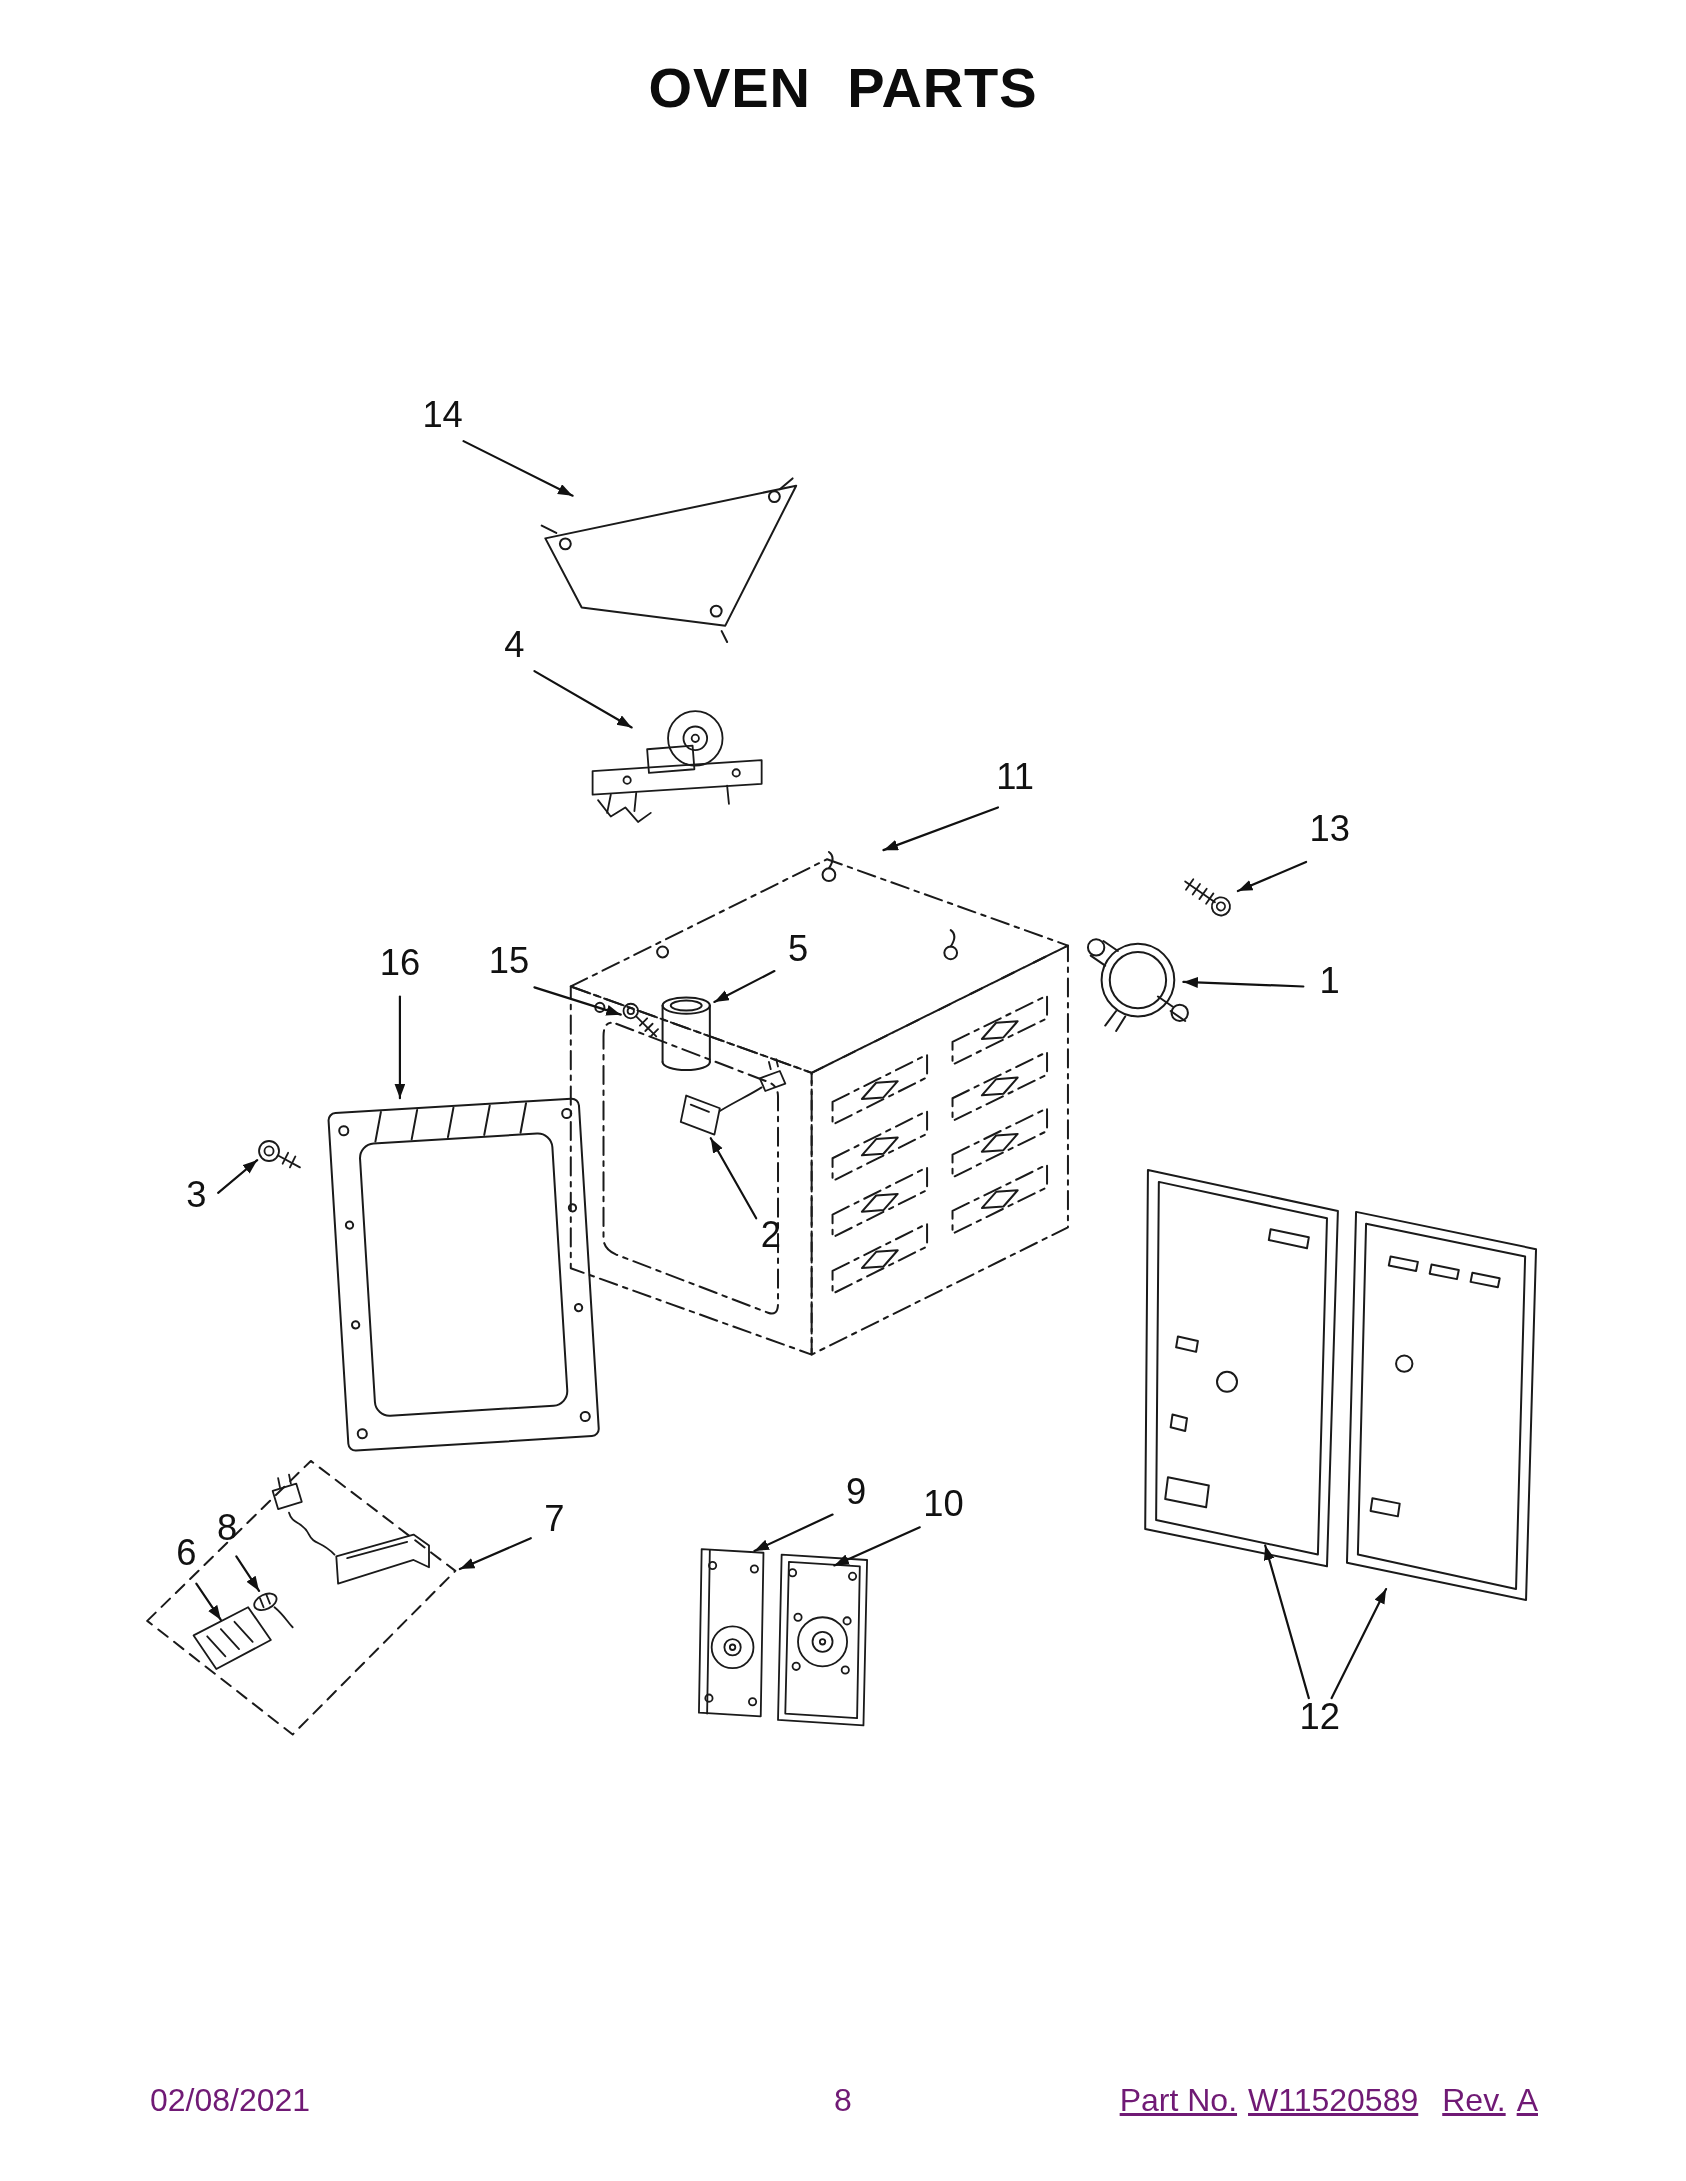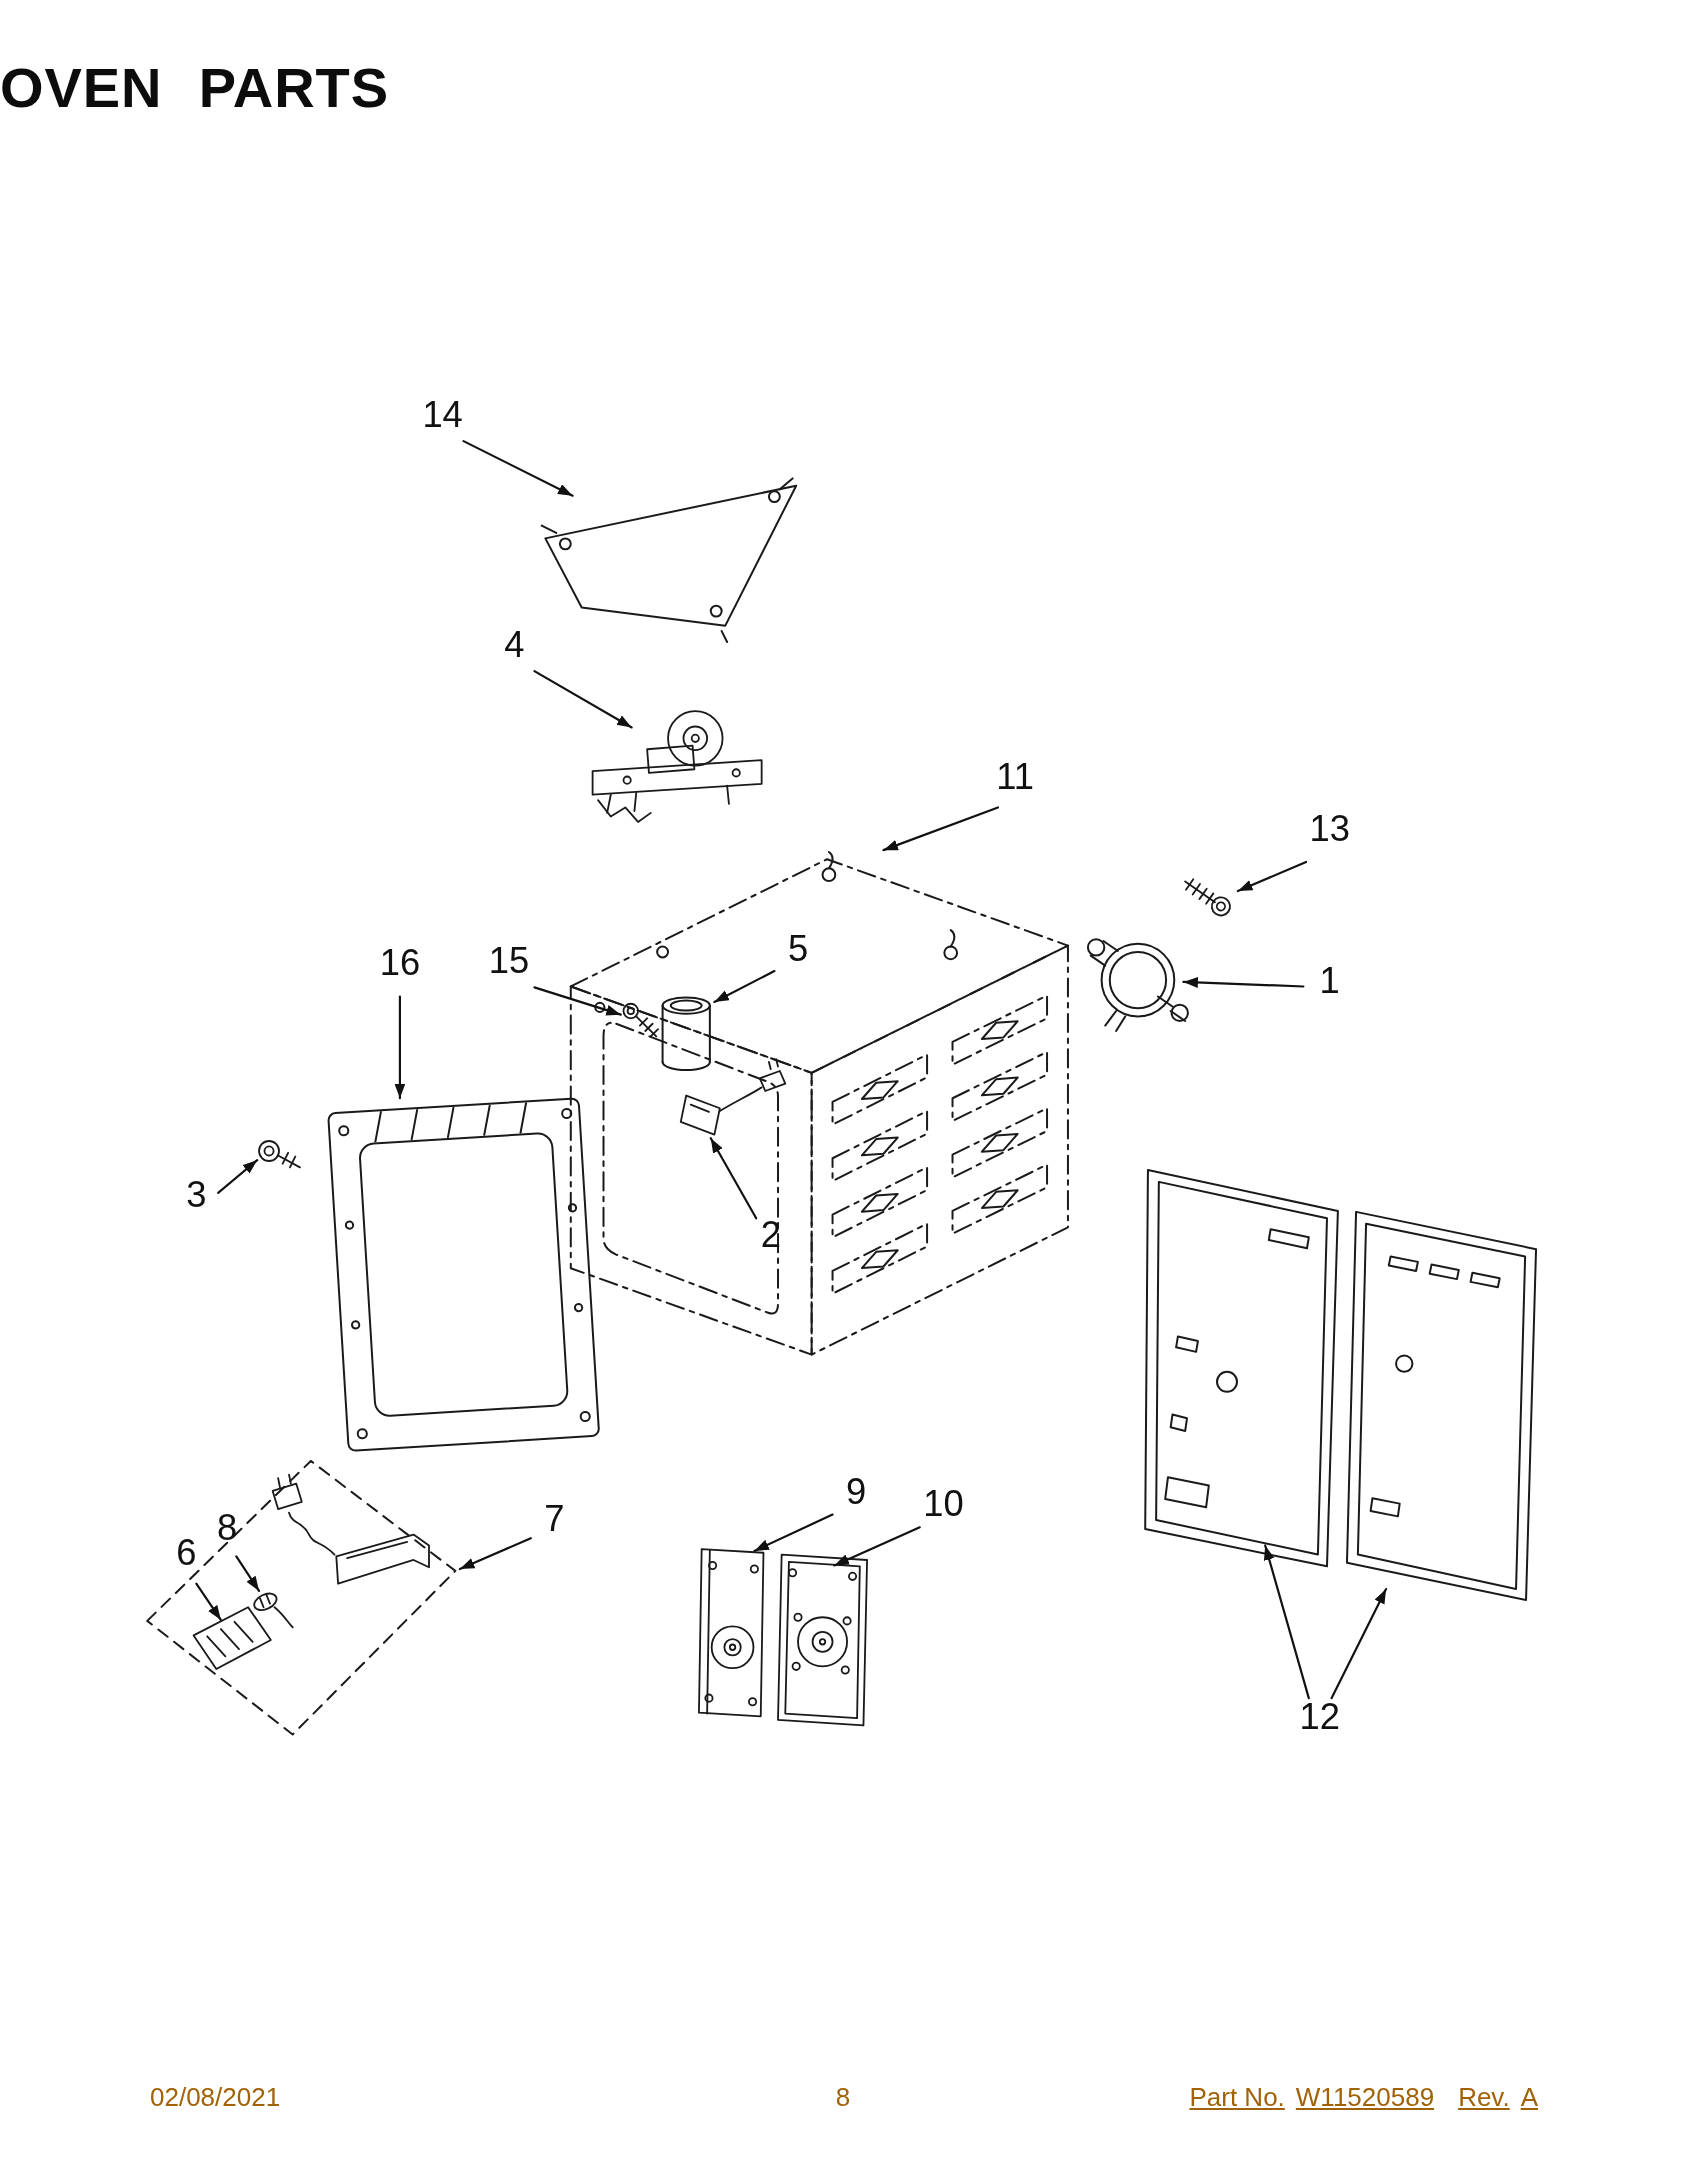--- a/index.html
+++ b/index.html
@@ -6,28 +6,29 @@
   .page{
     position:relative;
     width:1686px;height:2182px;
     background:#ffffff;
     font-family:"Liberation Sans",sans-serif;
     color:#0c0c0c;
     overflow:hidden;
   }
   .title{
     position:absolute;top:55px;left:0;width:100%;
+    text-align:center;
     font-size:56px;font-weight:700;
     letter-spacing:0.9px;word-spacing:20px;
     margin:0;
   }
   .diagram{position:absolute;left:0;top:0;width:1686px;height:2182px;}
   .footer{
     position:absolute;left:0;right:0;top:2082px;height:38px;
-    font-size:26px;color:#a16207;
+    font-size:32px;color:#701a75;
   }
   .footer-date{position:absolute;left:150px;white-space:pre;}
   .footer-page{position:absolute;left:50%;transform:translateX(-50%);}
   .footer-part{position:absolute;right:148px;display:flex;white-space:pre;text-decoration:underline;}
   .footer-part span{display:inline-block;}
   .footer-part .gap-s{margin-right:11px;}
   .footer-part .gap-l{margin-right:24px;}
   svg text{font-family:"Liberation Sans",sans-serif;}
 </style>
 </head>

